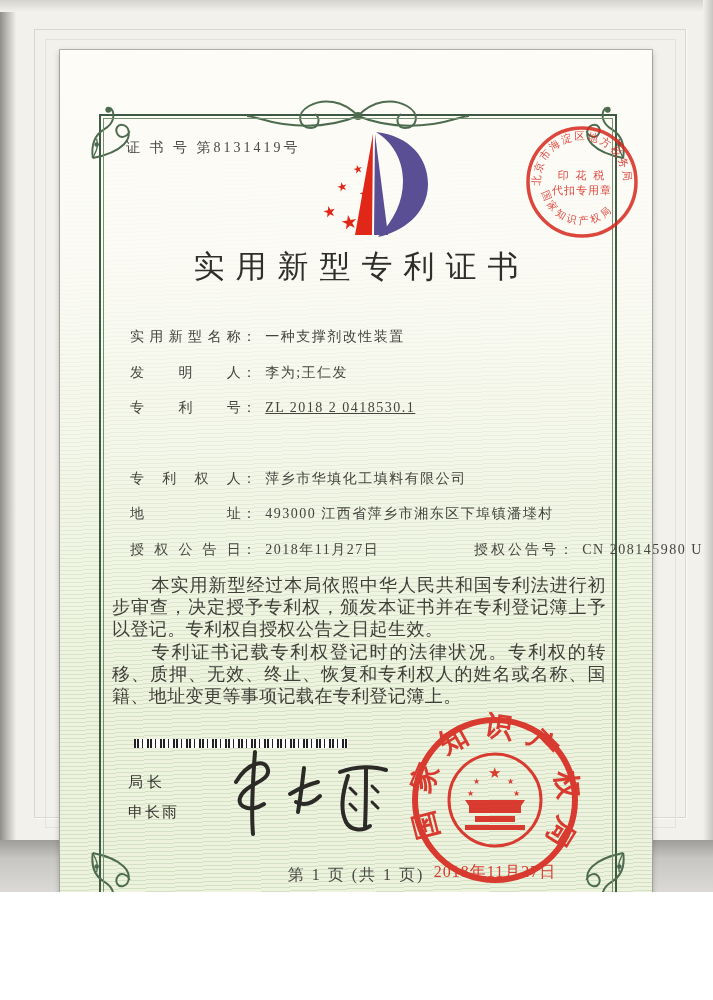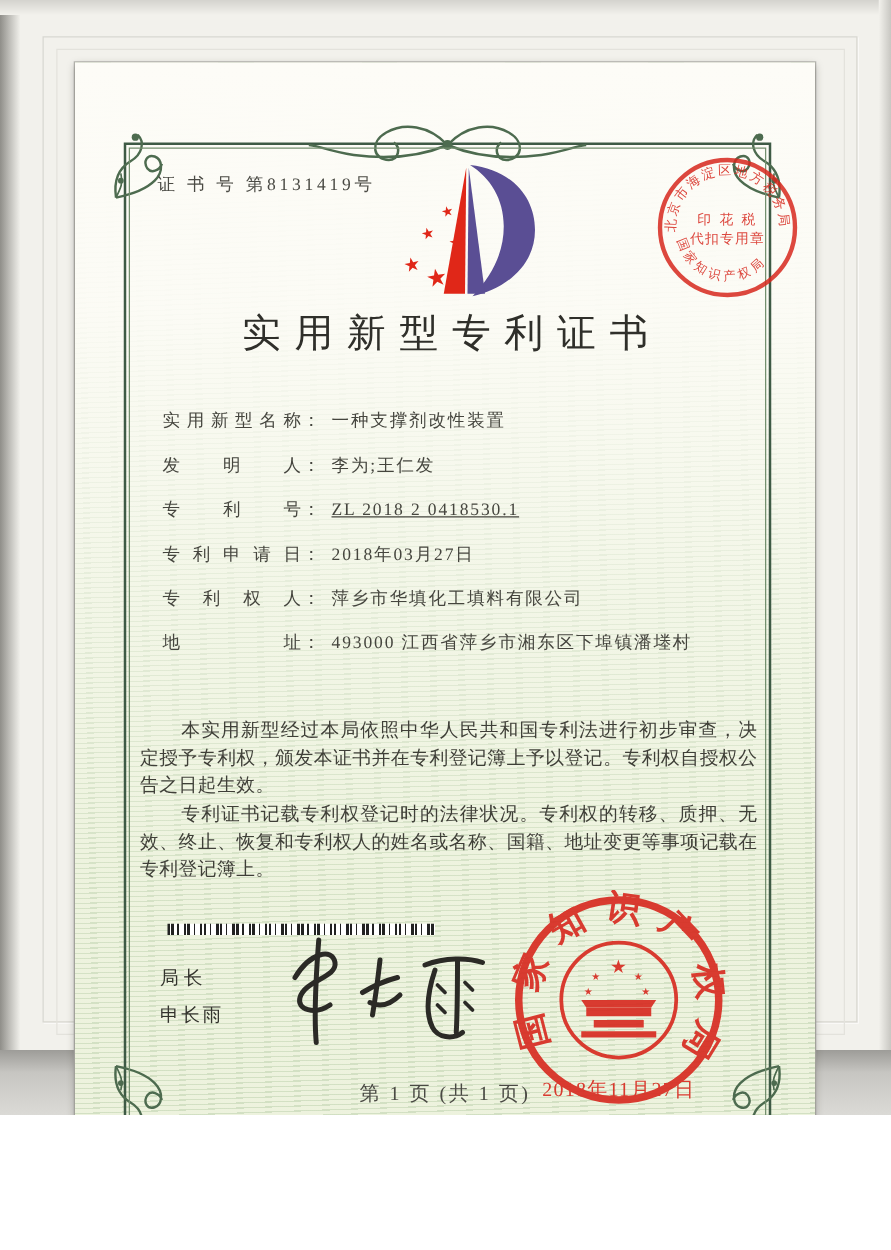--- a/index.html
+++ b/index.html
@@ -45,21 +45,21 @@
   .title{position:absolute;left:0;right:0;top:196px;text-align:center;
     font-size:31px;letter-spacing:11px;text-indent:11px;color:#2f2f2a;font-weight:500;}
 
   .frow{position:absolute;left:70px;font-size:14px;letter-spacing:1.2px;color:#45453e;white-space:nowrap;}
   .flabel{display:inline-block;width:112px;text-align:justify;text-align-last:justify;}
   .fcolon{display:inline-block;margin-right:8px;}
   .fvalue{letter-spacing:1.5px;}
   .grant-right{position:absolute;left:344px;top:0;}
   .grant-right .flabel2{letter-spacing:3px;}
 
-  .paras{position:absolute;left:52px;top:524px;width:494px;font-size:15px;
+  .paras{position:absolute;left:52px;top:524px;width:494px;font-size:18px;
     line-height:22.2px;color:#3f3f38;text-align:justify;}
   .paras p{margin:0;text-indent:2.2em;letter-spacing:.4px;}
 
   .barcode{position:absolute;left:74px;top:689px;width:214px;height:9px;
     background:repeating-linear-gradient(90deg,#222 0 2px,#fff 2px 3px,#222 3px 5px,#fff 5px 8px,#222 8px 9px,#fff 9px 13px);}
 
   .signer-title{position:absolute;left:68px;top:723px;font-size:15px;letter-spacing:4px;color:#33332d;}
   .signer-name{position:absolute;left:68px;top:753px;font-size:15px;letter-spacing:2px;color:#33332d;}
   .signature{position:absolute;left:148px;top:686px;}
 
@@ -164,28 +164,31 @@
 
     <div class="frow" style="top:278px;">
       <span class="flabel">实用新型名称</span><span class="fcolon">：</span><span class="fvalue">一种支撑剂改性装置</span>
     </div>
     <div class="frow" style="top:314px;">
       <span class="flabel">发 明 人</span><span class="fcolon">：</span><span class="fvalue">李为;王仁发</span>
     </div>
     <div class="frow" style="top:349px;text-decoration:underline;">
       <span class="flabel">专 利 号</span><span class="fcolon">：</span><span class="fvalue">ZL 2018 2 0418530.1</span>
     </div>
-    <div class="frow" style="top:385px;">
-      <span class="flabel">专利申请日</span><span class="fcolon">：</span><span class="fvalue">2018年03月27日</span>
-    </div>
     <div class="frow" style="top:420px;">
       <span class="flabel">专 利 权 人</span><span class="fcolon">：</span><span class="fvalue">萍乡市华填化工填料有限公司</span>
     </div>
     <div class="frow" style="top:455px;">
       <span class="flabel">地 址</span><span class="fcolon">：</span><span class="fvalue">493000 江西省萍乡市湘东区下埠镇潘堘村</span>
+    </div>
+    <div class="frow" style="top:491px;width:480px;">
+      <span class="flabel">授权公告日</span><span class="fcolon">：</span><span class="fvalue">2018年11月27日</span>
+      <span class="grant-right">
+        <span class="flabel2">授权公告号</span><span class="fcolon">：</span><span class="fvalue">CN 208145980 U</span>
+      </span>
     </div>
 
     <div class="paras">
       <p>本实用新型经过本局依照中华人民共和国专利法进行初步审查，决定授予专利权，颁发本证书并在专利登记簿上予以登记。专利权自授权公告之日起生效。</p>
       <p>专利证书记载专利权登记时的法律状况。专利权的转移、质押、无效、终止、恢复和专利权人的姓名或名称、国籍、地址变更等事项记载在专利登记簿上。</p>
     </div>
 
     <div class="barcode"></div>
 
     <div class="signer-title txt">局长</div>

